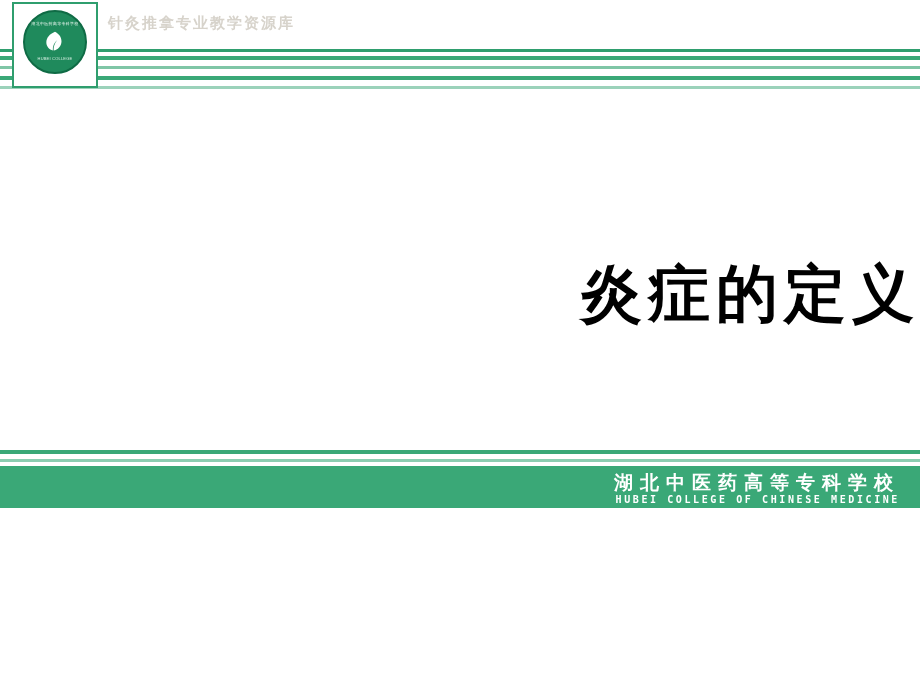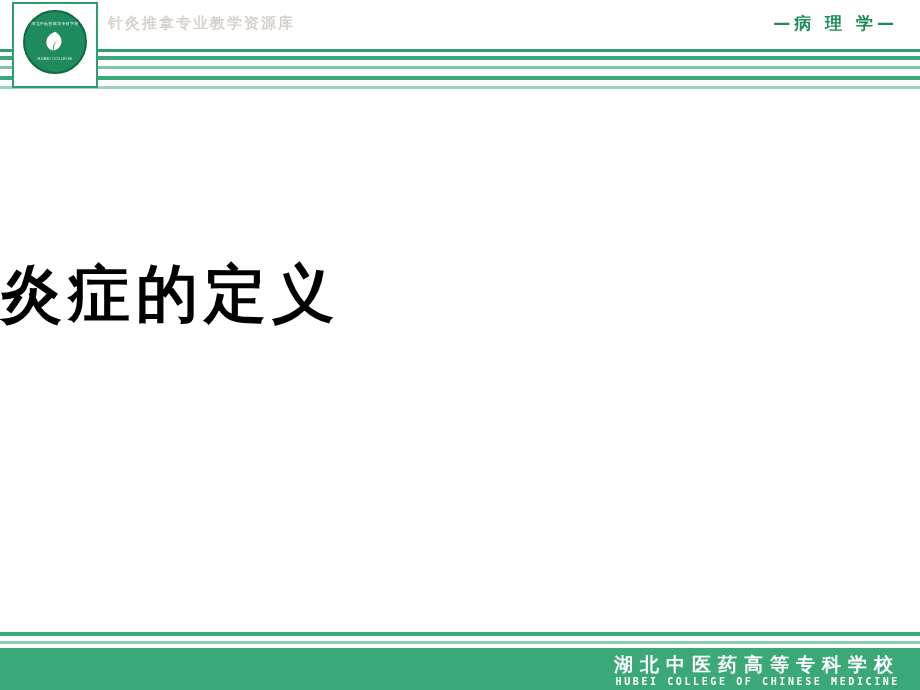--- a/index.html
+++ b/index.html
@@ -3,21 +3,21 @@
 <meta charset="utf-8">
 <style>
   html, body {
     margin: 0;
     padding: 0;
     background: #ffffff;
   }
   .slide {
     position: relative;
     width: 920px;
-    height: 690px;
+    height: 508px;
     background: #ffffff;
     overflow: hidden;
     font-family: "Liberation Sans", sans-serif;
   }
 
   
   .header {
     position: absolute;
     left: 0;
     top: 0;
@@ -146,21 +146,21 @@
     left: 0;
     top: 92px;
     width: 920px;
     height: 540px;
   }
   .slide-title {
     position: absolute;
     left: 0;
     top: 160px;
     width: 920px;
-    text-align: left;
+    text-align: right;
     font-size: 62px;
     font-weight: bold;
     color: #000000;
     letter-spacing: 6px;
     font-family: "DejaVu Sans", "Liberation Sans", sans-serif;
   }
 
   
   .footer {
     position: absolute;
@@ -233,21 +233,20 @@
       <div class="logo-seal">
         <div class="logo-ring-text">湖北中医药高等专科学校</div>
         <svg class="leaf" viewBox="0 0 24 24">
           <path d="M12 2.5c-5 2-8 5.5-8 10 0 3.8 2.8 6.6 6 7.3-0.3-3.6 1.1-7.2 4.1-9.7-2.6 3-3.6 6.4-3.4 9.8 3.8-0.6 7.3-3.9 7.3-8.6 0-4.2-2.6-7-6-8.8z" fill="#ffffff"></path>
         </svg>
         <div class="logo-bottom-text">HUBEI COLLEGE</div>
       </div>
     </div>
 
     <div class="hdr-left-title">针灸推拿专业教学资源库</div>
-    <div class="hdr-right-title">—病 理 学—</div>
   </div>
 
   <div class="body-area">
     <div class="slide-title">炎症的定义</div>
   </div>
 
   <div class="footer">
     <div class="ftr-rule-a"></div>
     <div class="ftr-rule-b"></div>
     <div class="ftr-body"></div>

